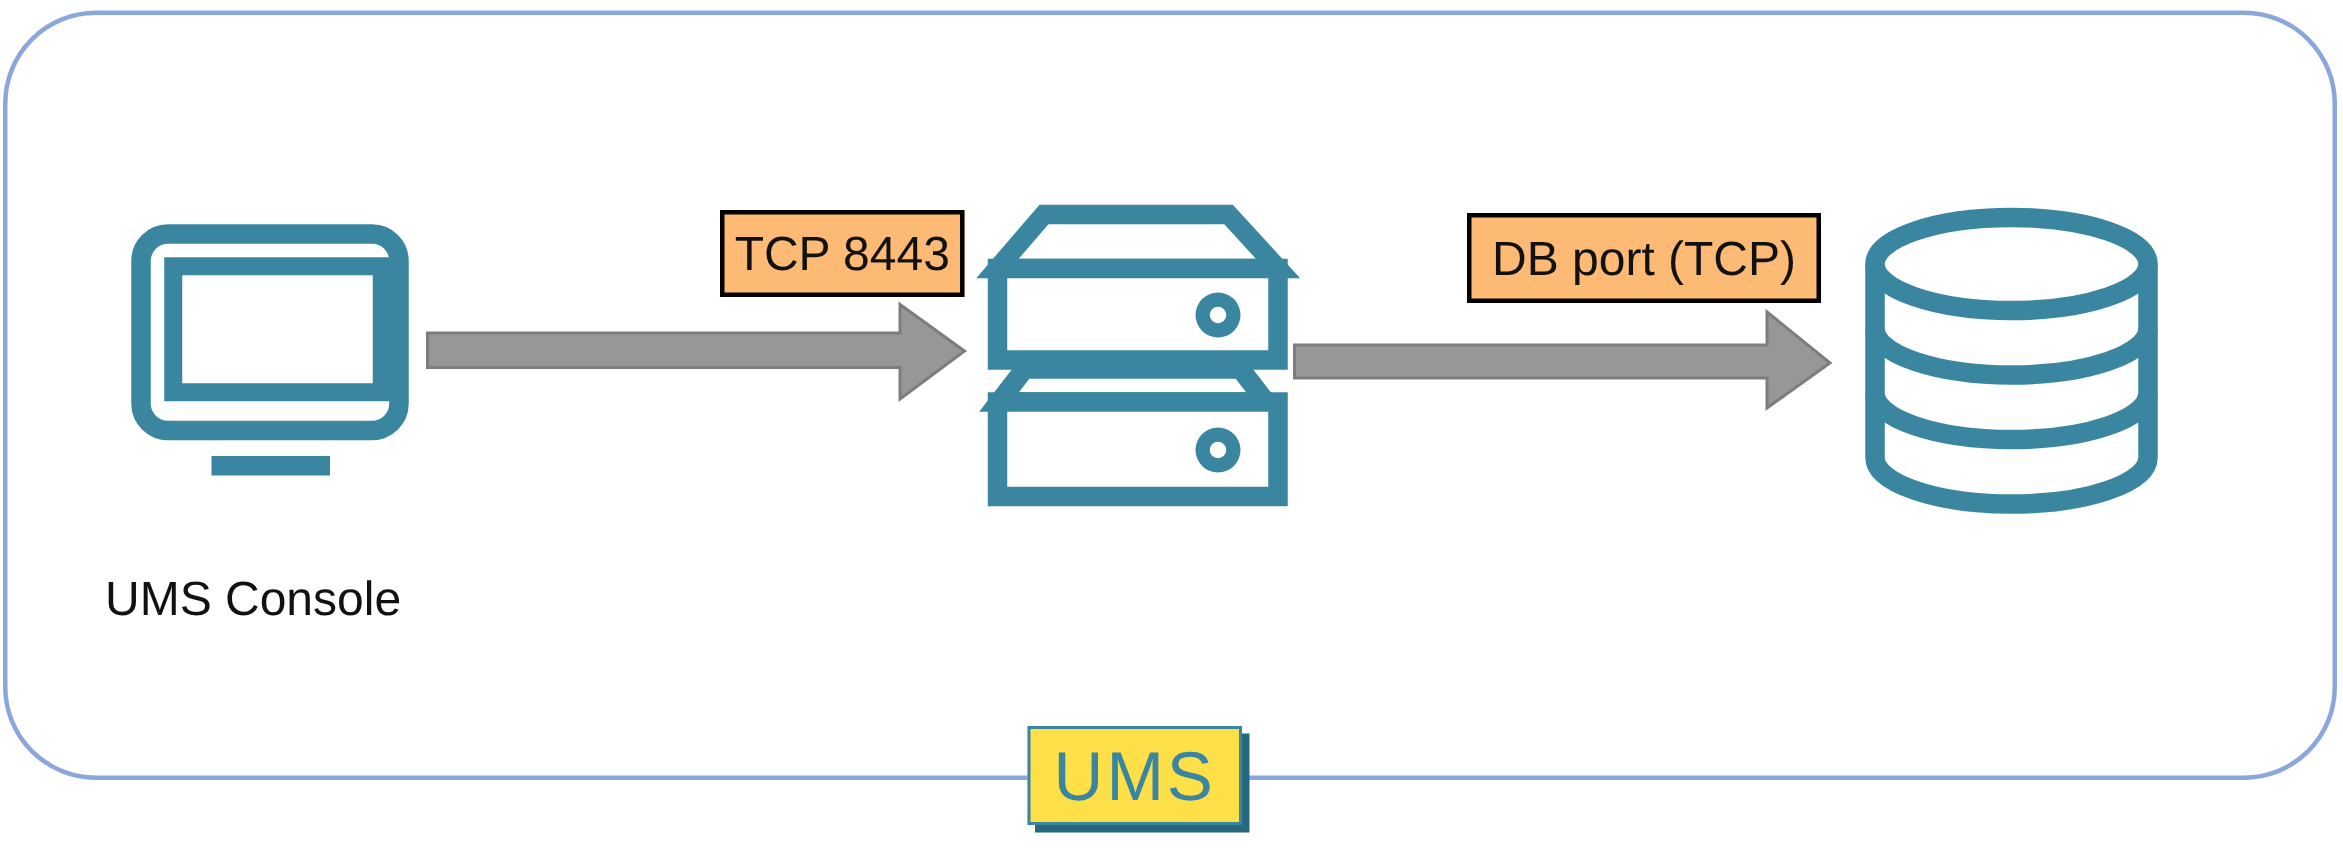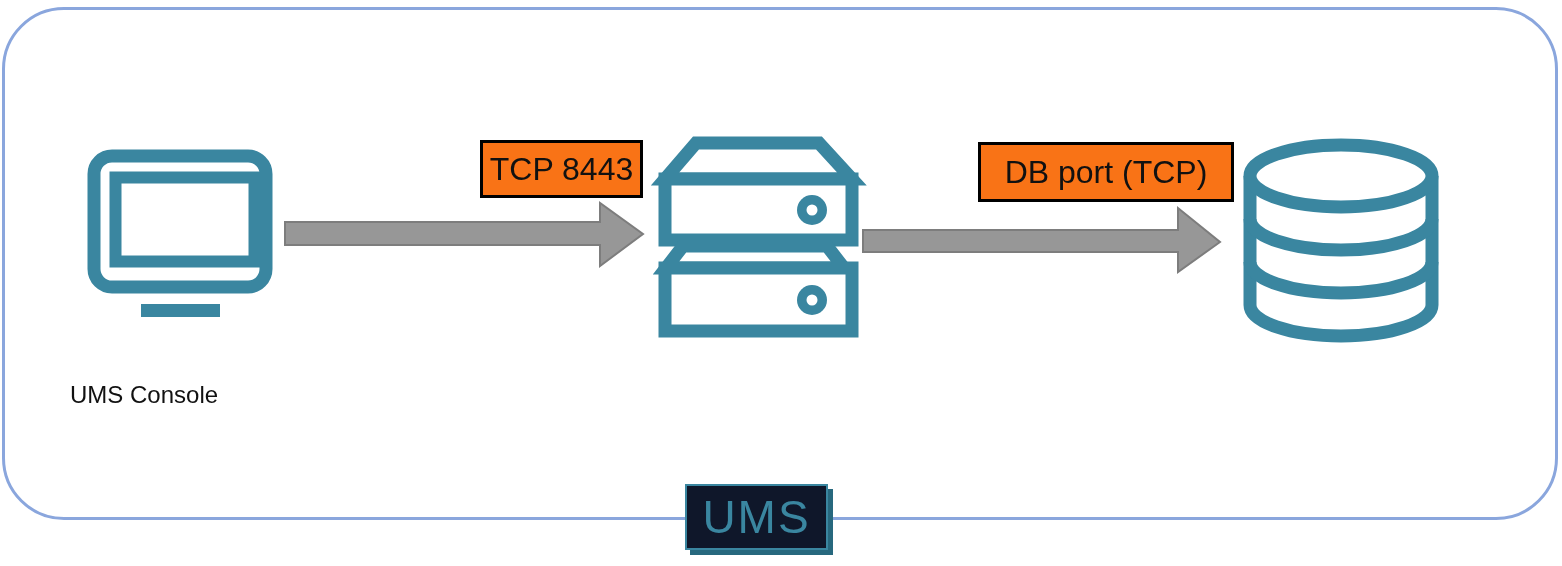--- a/index.html
+++ b/index.html
@@ -33,47 +33,47 @@
   .arrow-shape {
     fill: var(--arrow-fill, #979797);
     stroke: var(--arrow-stroke, #7d7d7d);
     stroke-width: 2;
     stroke-linejoin: miter;
   }
 
   .conn-label {
     position: absolute;
     box-sizing: border-box;
-    background: #f97316;
+    background: #fdba74;
     border: 3px solid #000000;
     color: var(--label-text, #111111);
     font-size: 32px;
     display: flex;
     align-items: center;
     justify-content: center;
     white-space: nowrap;
   }
   .conn-label.tcp { left: 480px; top: 140px; width: 163px; height: 58px; }
-  .conn-label.dbport { left: 978px; top: 142px; width: 256px; height: 60px; }
+  .conn-label.dbport { left: 978px; top: 142px; width: 236px; height: 60px; }
 
   .node-label {
     position: absolute;
     color: var(--label-text, #111111);
-    font-size: 24px;
+    font-size: 32px;
     white-space: nowrap;
   }
   .node-label.console { left: 70px; top: 381px; }
   .node-label.server  { left: 660px; top: 382px; }
   .node-label.db      { left: 1271px; top: 382px; }
 
   .ums-badge {
     position: absolute;
     left: 685px; top: 484px;
     width: 139px; height: 62px;
-    background: #0f172a;
+    background: #fde047;
     border: 2.5px solid var(--icon-teal, #3a86a0);
     box-shadow: 5px 5px 0 0 var(--badge-shadow, #27687e);
     display: flex;
     align-items: center;
     justify-content: center;
     color: var(--icon-teal, #3a86a0);
     font-size: 46px;
     font-weight: 300;
     letter-spacing: 2px;
     z-index: 5;

